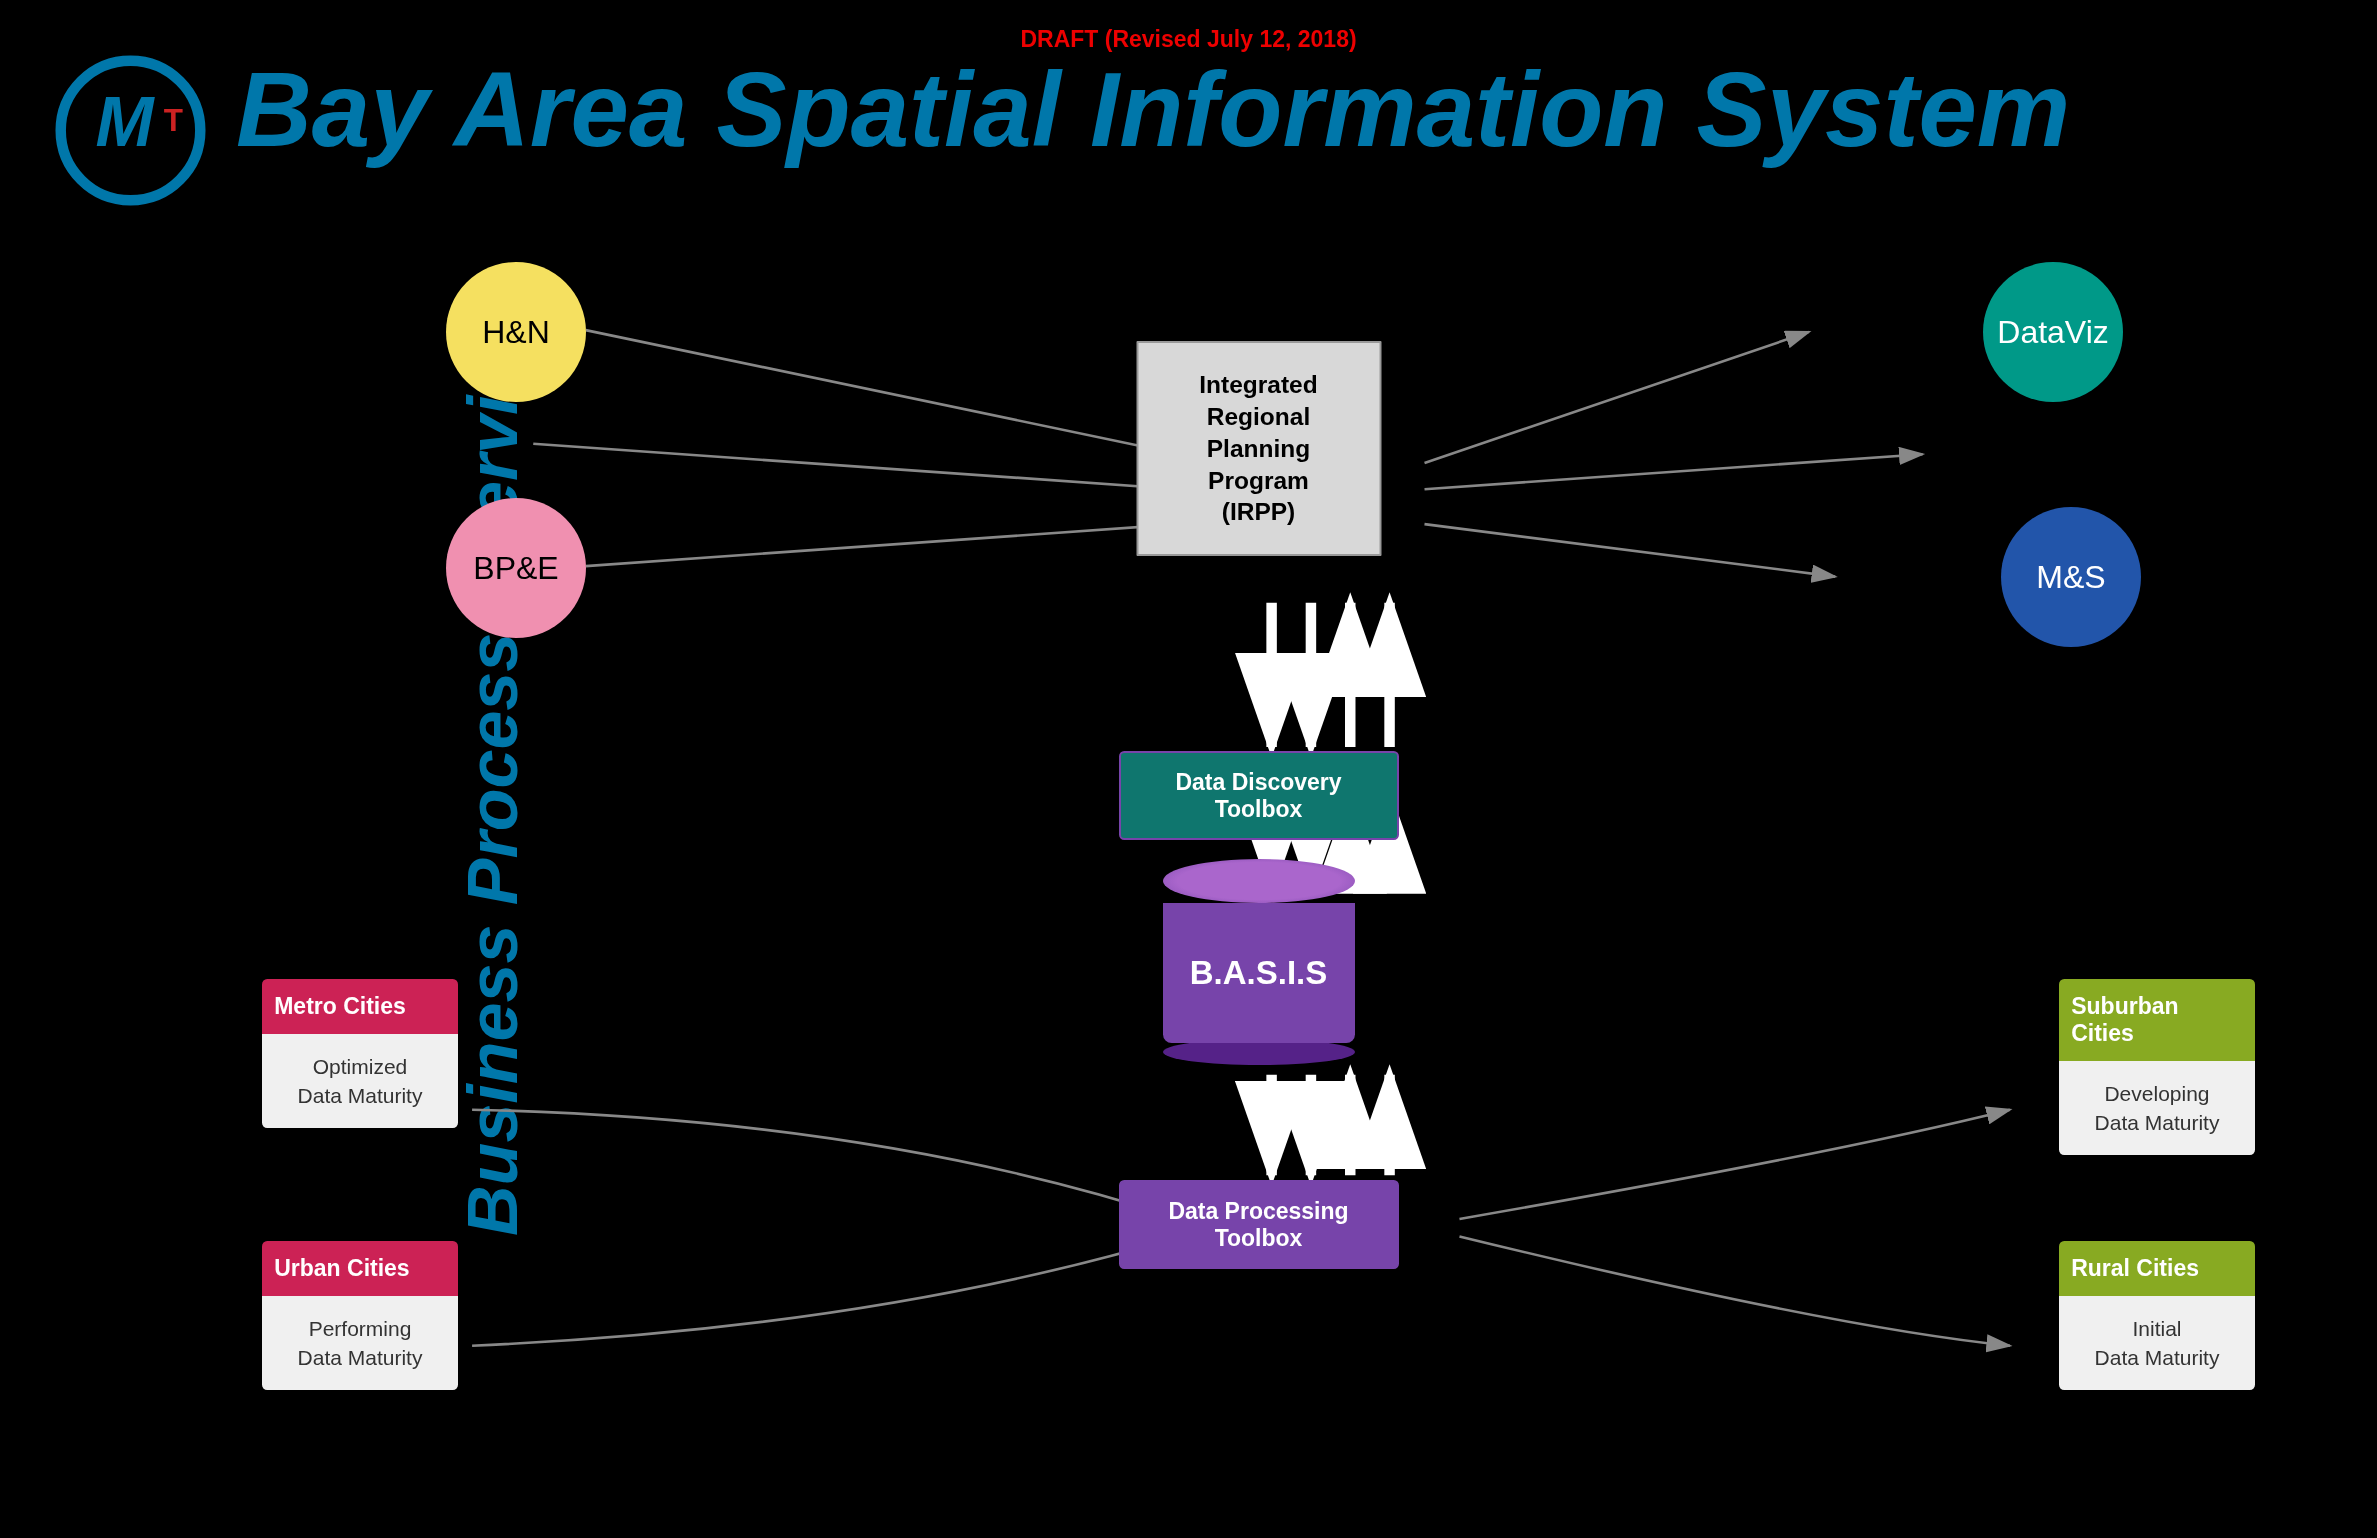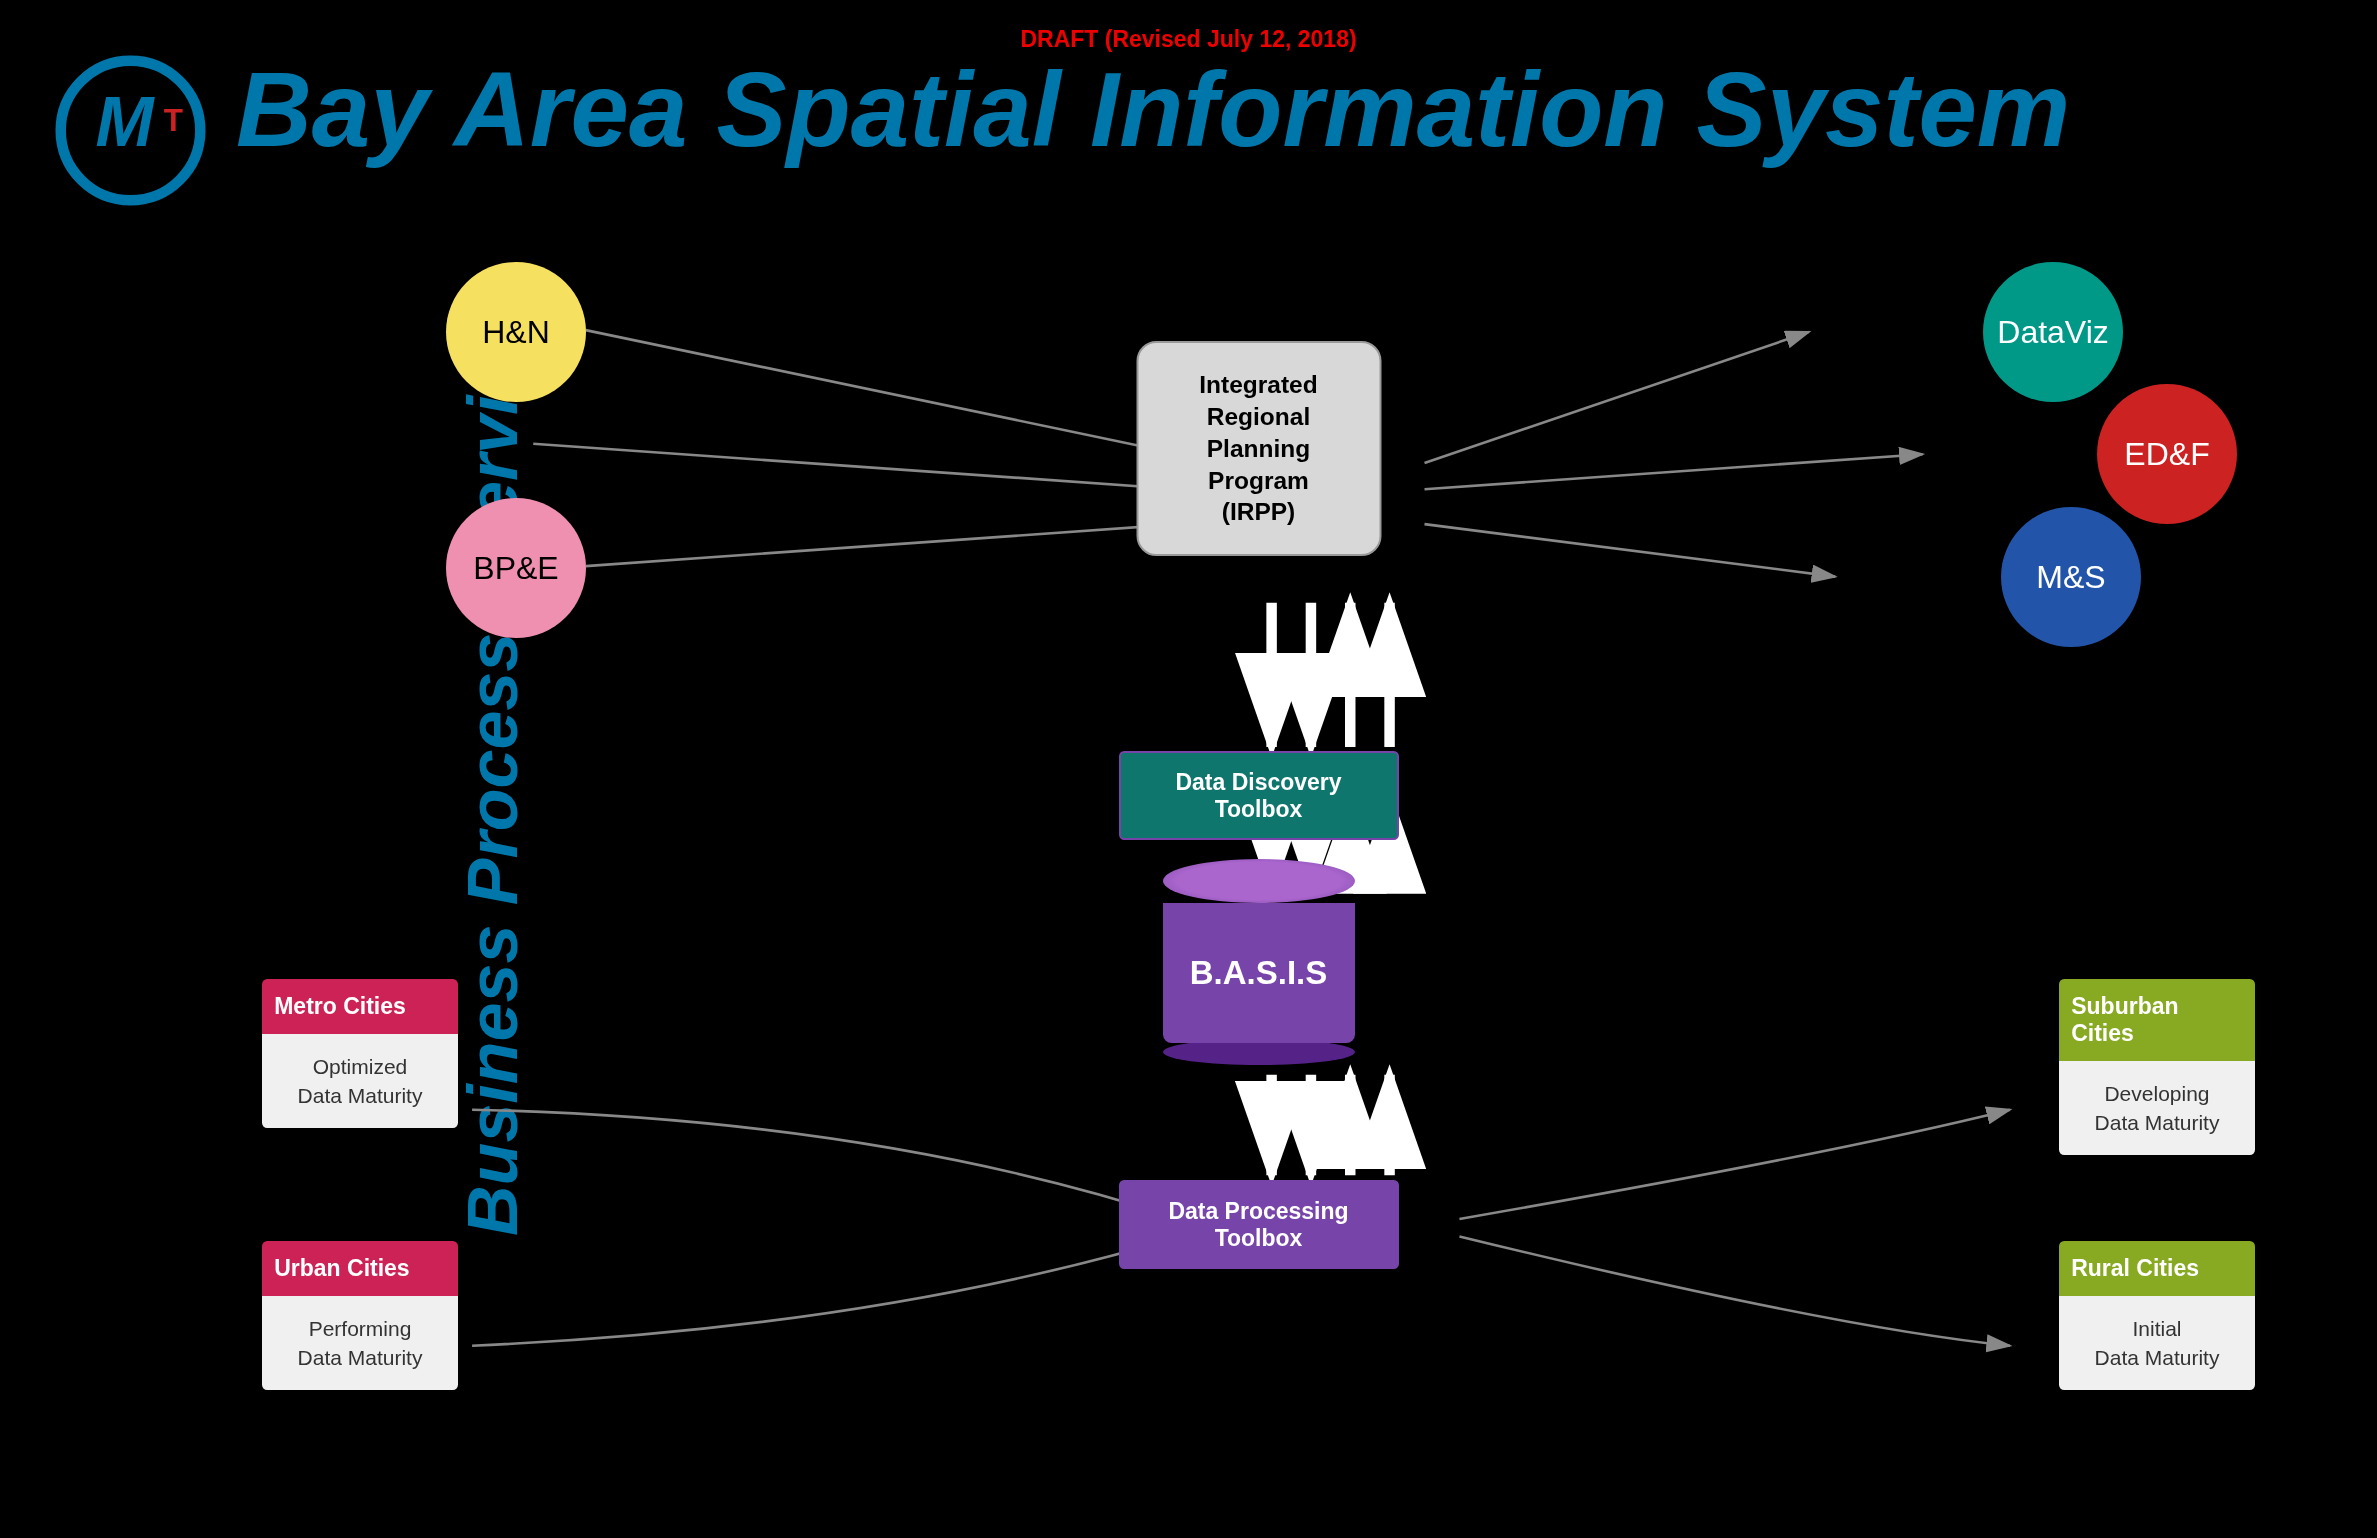--- a/index.html
+++ b/index.html
@@ -129,21 +129,21 @@
 
     
     #irpp-box {
       position: absolute;
       top: 114px;
       left: 50%;
       transform: translateX(-50%);
       width: 245px;
       background: #d8d8d8;
       border: 2.6px solid #999;
-      border-radius: 20px;
+      border-radius: 1px;
       padding: 26px 17.5px;
       text-align: center;
       font-size: 24.5px;
       font-weight: bold;
       color: #000;
       line-height: 1.3;
     }
 
     
     #discovery-box {
@@ -333,23 +333,20 @@
   <div id="circle-hn" class="circle">
     <span>H&amp;N</span>
   </div>
   <div id="circle-bpe" class="circle">
     <span>BP&amp;E</span>
   </div>
 
   <div id="circle-dataviz" class="circle">
     <span>DataViz</span>
   </div>
-  <div id="circle-edf" class="circle">
-    <span>ED&amp;F</span>
-  </div>
   <div id="circle-ms" class="circle">
     <span>M&amp;S</span>
   </div>
 
   <div id="irpp-box">
     <span>Integrated Regional</span><br>
     <span>Planning Program</span><br>
     <span>(IRPP)</span>
   </div>
 

